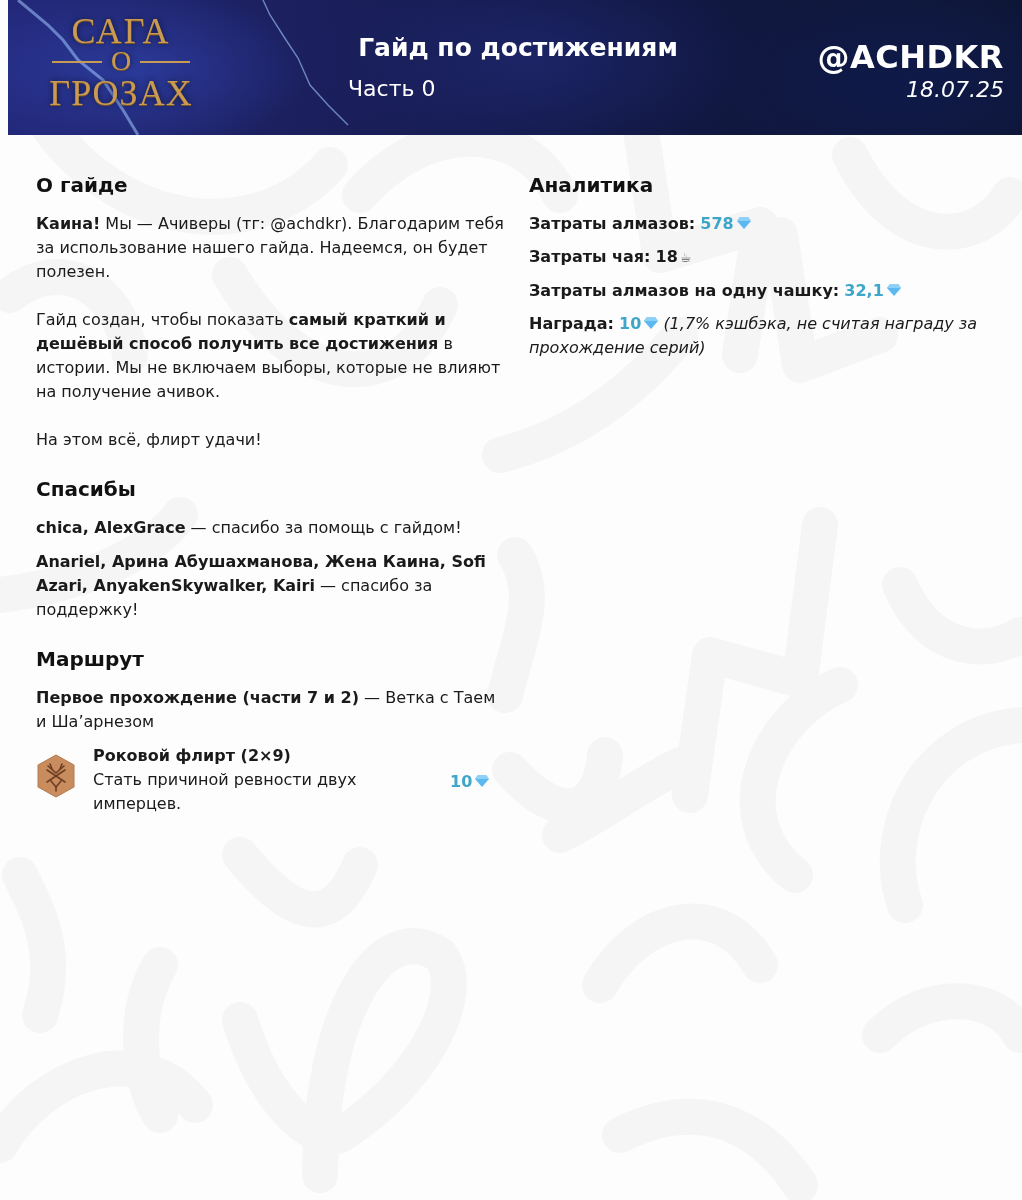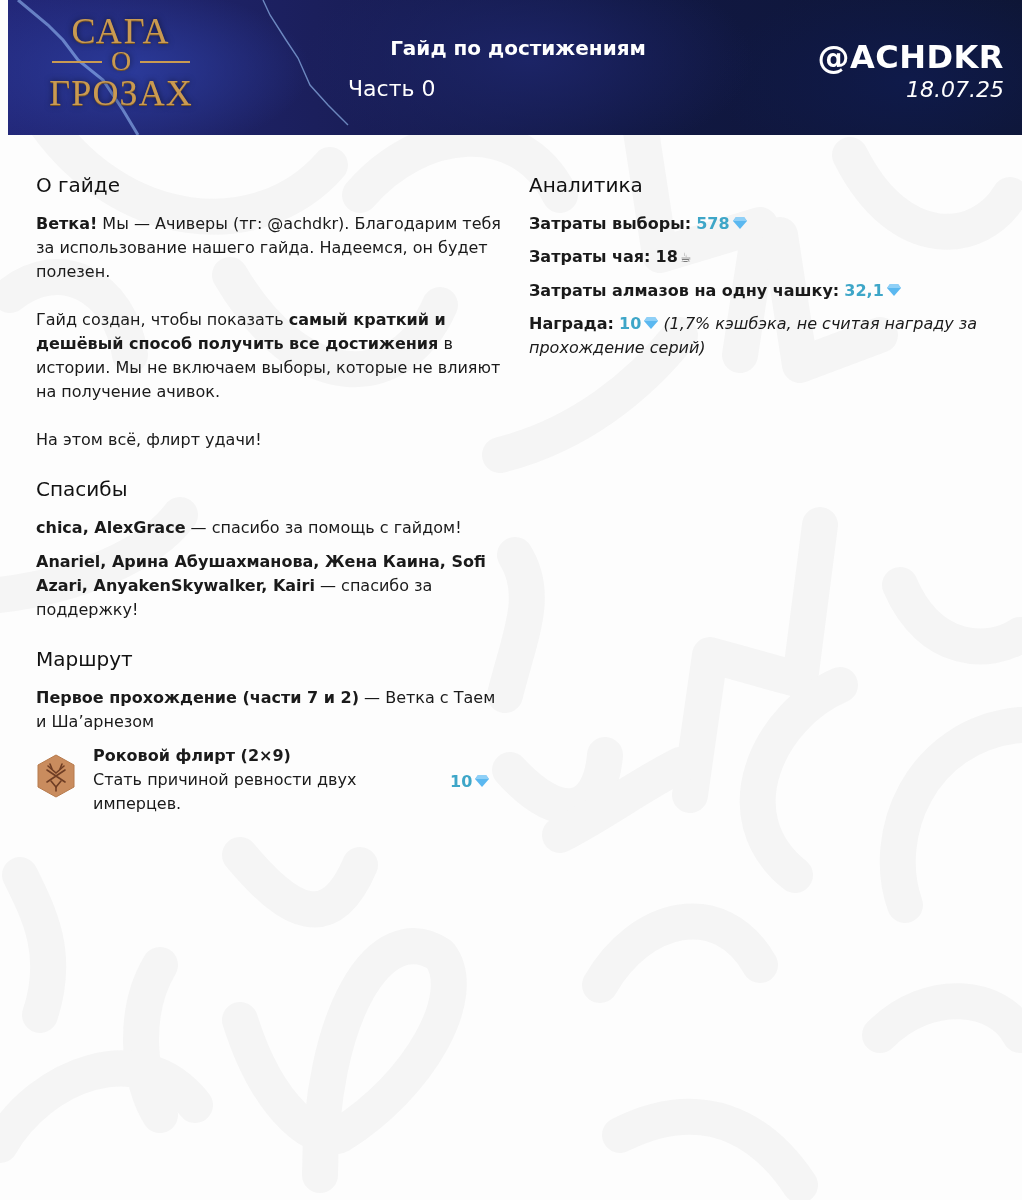--- a/index.html
+++ b/index.html
@@ -34,38 +34,38 @@
   .logo .l1 { position: absolute; left: 0; width: 150px; top: 0; font-size: 36px; letter-spacing: 2px; line-height: 38px; }
   .logo .l2 { position: absolute; left: 0; width: 150px; top: 34px; font-size: 28px; line-height: 30px; }
   .logo .l2:before, .logo .l2:after {
     content: ""; position: absolute; top: 15px; height: 2px; width: 50px; background: #c99a52;
   }
   .logo .l2:before { left: 6px; } .logo .l2:after { right: 6px; }
   .logo .l3 { position: absolute; left: 0; width: 150px; top: 62px; font-size: 36px; letter-spacing: 1px; line-height: 38px; }
 
   .h-title {
     position: absolute; left: 340px; width: 340px; top: 32px; text-align: center;
-    color: #fff; font-weight: bold; font-size: 20px; line-height: 32px;
+    color: #fff; font-weight: bold; font-size: 25px; line-height: 32px;
   }
   .h-sub {
     position: absolute; left: 340px; width: 340px; top: 75px; text-align: left;
     color: #fff; font-size: 22px; line-height: 28px;
   }
   .h-handle {
     position: absolute; right: 26px; top: 30px; color: #fff; font-weight: bold; font-size: 32px; line-height: 36px; letter-spacing: 0.5px; margin-top: 9px;
   }
   .h-date {
     position: absolute; right: 26px; top: 76px; color: #fff; font-style: italic; font-size: 22px; line-height: 28px;
   }
 
   
   .col { position: absolute; z-index: 2; }
   .col-left { left: 36px; top: 170px; width: 470px; }
   .col-right { left: 529px; top: 170px; width: 460px; }
-  h2 { font-size: 20px; font-weight: normal; line-height: 30px; margin-bottom: 12px; color: #111; }
+  h2 { font-size: 20px; font-weight: bold; line-height: 30px; margin-bottom: 12px; color: #111; }
   p { font-size: 16px; line-height: 24px; color: #1a1a1a; }
   b { font-weight: bold; }
   .gap { height: 24px; }
   .sec-gap { height: 22px; }
   .small-gap { height: 10px; }
   .accent { color: #3ea6c8; font-weight: bold; }
   .diamond { display: inline-block; width: 14px; height: 12px; vertical-align: 0px; margin-left: 3px; }
   .cup { display: inline-block; font-size: 13px; color: #555; margin-left: 2px; }
   .an-row { font-size: 16px; line-height: 24px; margin-bottom: 9px; }
   .an-row b { font-weight: bold; }
@@ -119,21 +119,21 @@
   </div>
   <div class="h-title">Гайд по достижениям</div>
   <div class="h-sub">Часть 0</div>
   <div class="h-handle">@ACHDKR</div>
   <div class="h-date">18.07.25</div>
 </header>
 
 <section class="col col-left">
   <div>
     <h2>О гайде</h2>
-    <p><b>Ветка!</b><span> Мы — Ачиверы (тг: @achdkr). Благодарим тебя за использование нашего гайда. Надеемся, он будет полезен.</span></p>
+    <p><b>Каина!</b><span> Мы — Ачиверы (тг: @achdkr). Благодарим тебя за использование нашего гайда. Надеемся, он будет полезен.</span></p>
     <div class="gap"></div>
     <p><span>Гайд создан, чтобы показать </span><b>самый краткий и дешёвый способ получить все достижения</b><span> в истории. Мы не включаем выборы, которые не влияют на получение ачивок.</span></p>
     <div class="gap"></div>
     <p>На этом всё, флирт удачи!</p>
   </div>
 
   <div class="sec-gap"></div>
 
   <div>
     <h2>Спасибы</h2>
@@ -165,21 +165,21 @@
             <polygon points="3,0 11,0 14,4 7,12 0,4" fill="#5bb8f0"></polygon>
             <polygon points="3,0 11,0 14,4 0,4" fill="#8fd0f7"></polygon>
           </svg></div>
     </div>
   </div>
 </section>
 
 <section class="col col-right">
   <h2>Аналитика</h2>
   <div class="an-row">
-    <b>Затраты выборы:</b>
+    <b>Затраты алмазов:</b>
     <span class="accent">578</span><svg class="diamond" viewBox="0 0 14 12">
         <polygon points="3,0 11,0 14,4 7,12 0,4" fill="#5bb8f0"></polygon>
         <polygon points="3,0 11,0 14,4 0,4" fill="#8fd0f7"></polygon>
       </svg>
   </div>
   <div class="an-row">
     <b>Затраты чая:</b>
     <b>18</b><span class="cup">☕</span>
   </div>
   <div class="an-row">

